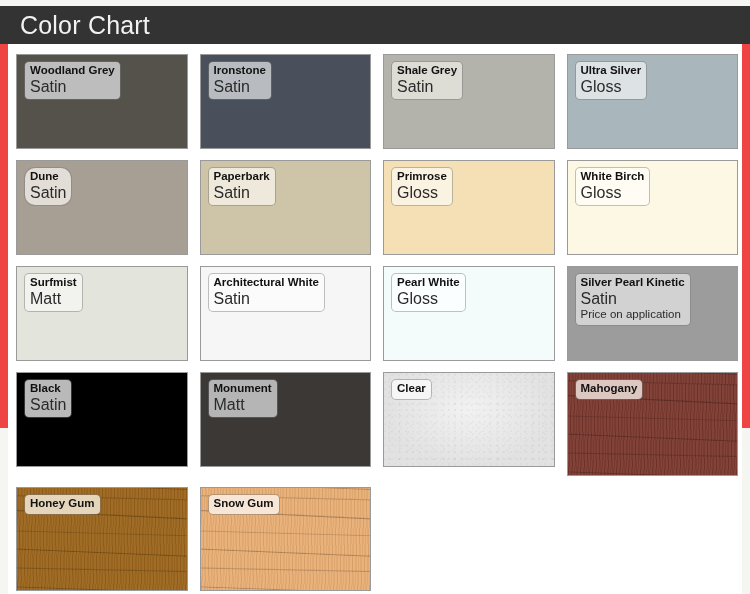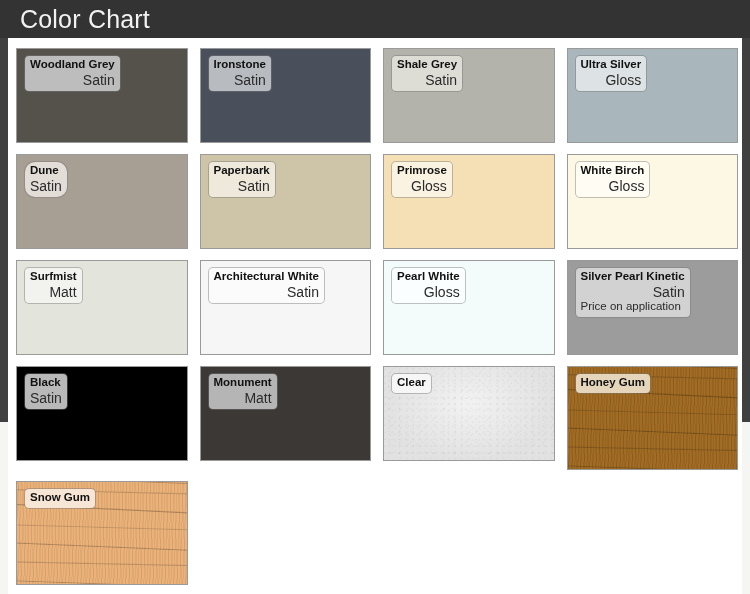--- a/index.html
+++ b/index.html
@@ -11,21 +11,22 @@
     height: 594px;
     overflow: hidden;
     background: #f5f5f2;
     font-family: "Liberation Sans", sans-serif;
   }
 
   #page {
     position: relative;
     width: 750px;
     height: 422px;
-    background: #404040;
+    background: #ef4444;
+    margin-top: 6px;
   }
 
   
   .header {
     height: 38px;
     background: #333333;
     display: flex;
     align-items: center;
     padding-left: 20px;
   }
@@ -125,25 +126,24 @@
   }
   .label-name {
     display: block;
     font-size: 11.5px;
     font-weight: bold;
     color: #111111;
     white-space: nowrap;
   }
   .label-finish {
     display: block;
-    font-size: 14px;
+    font-size: 16px;
     font-weight: normal;
     color: #2b2b2b;
     white-space: nowrap;
-    text-align: right;
   }
   .label-note {
     display: block;
     font-size: 11.5px;
     font-weight: normal;
     color: #2b2b2b;
     white-space: nowrap;
   }
 </style>
 </head>
@@ -256,20 +256,26 @@
             <span class="label-finish">Matt</span>
           </div>
         </div>
         <div class="swatch">
           <div class="swatch-fill tex-noise tex-vignette" style="background: rgb(226, 226, 226);"></div>
           <div class="label" style="background: rgb(246, 246, 246);">
             <span class="label-name">Clear</span>
           </div>
         </div>
         <div class="swatch wood">
+          <div class="swatch-fill tex-wood tex-wood-fine" style="background: rgb(121, 54, 44);"></div>
+          <div class="label" style="background: rgb(221, 199, 193);">
+            <span class="label-name">Mahogany</span>
+          </div>
+        </div>
+        <div class="swatch wood">
           <div class="swatch-fill tex-wood tex-wood-fine" style="background: rgb(154, 99, 25);"></div>
           <div class="label" style="background: rgb(229, 213, 187);">
             <span class="label-name">Honey Gum</span>
           </div>
         </div>
         <div class="swatch wood">
           <div class="swatch-fill tex-wood tex-wood-fine" style="background: rgb(233, 173, 114);"></div>
           <div class="label" style="background: rgb(247, 230, 213);">
             <span class="label-name">Snow Gum</span>
           </div>

